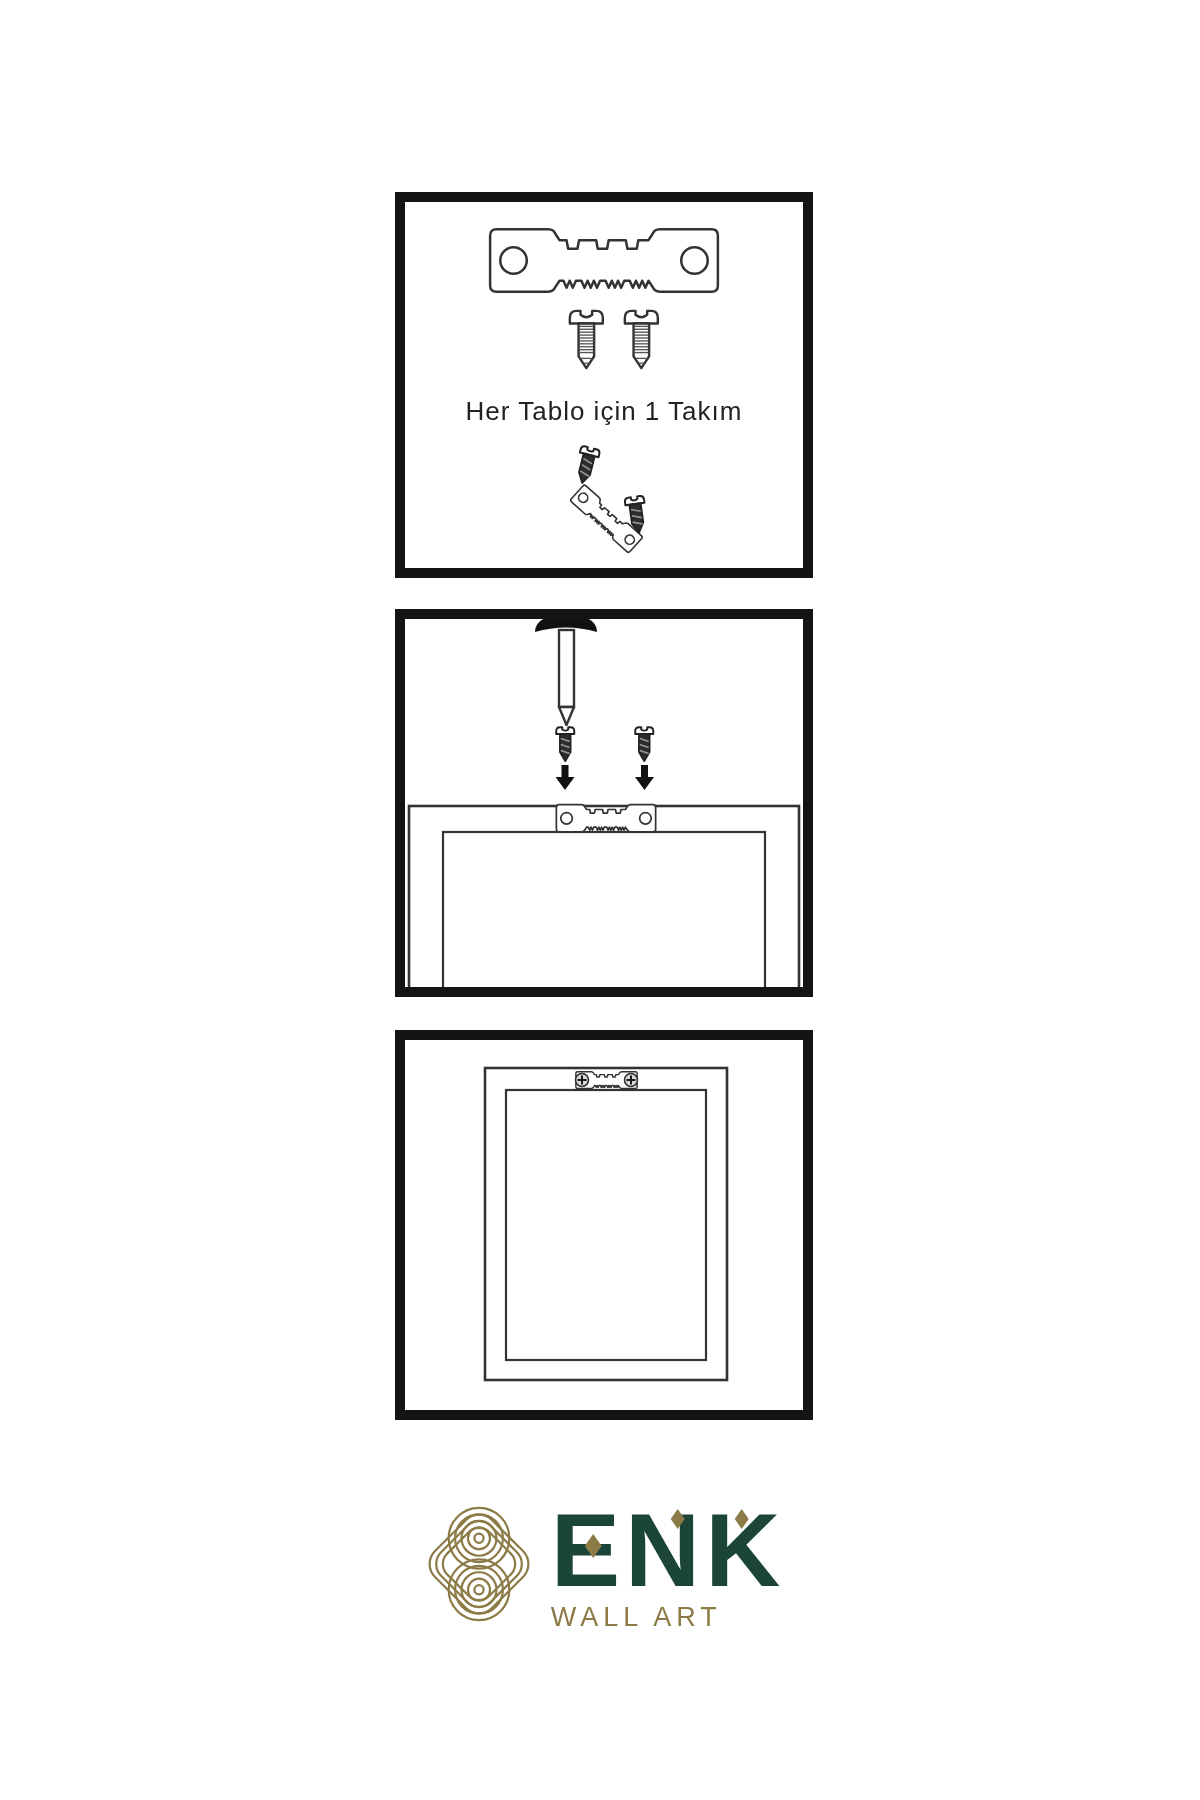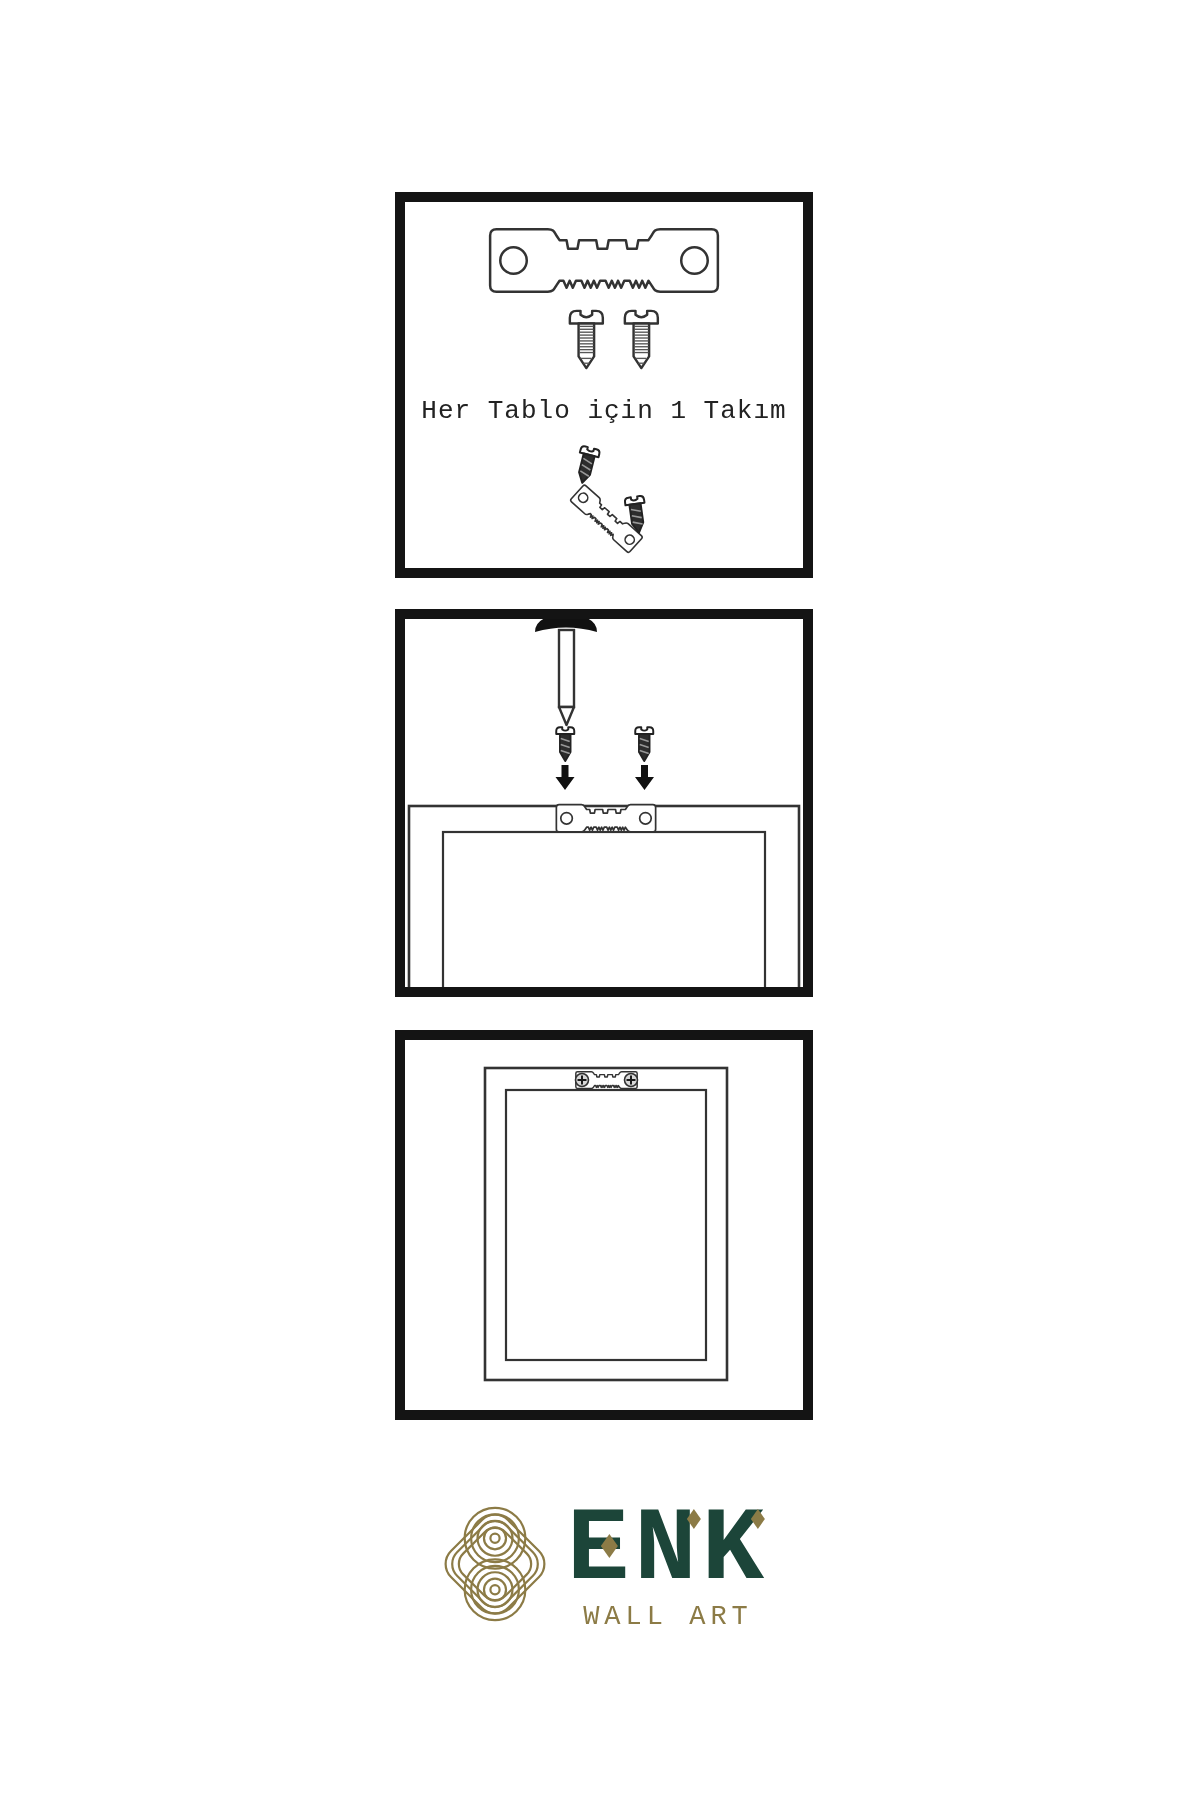--- a/index.html
+++ b/index.html
@@ -1,31 +1,31 @@
 <!DOCTYPE html>
 <html><head>
 <meta charset="utf-8">
 <style>
   html,body{margin:0;padding:0;background:#fff;}
   .page{position:relative;width:1200px;height:1800px;background:#ffffff;overflow:hidden;
-        font-family:Liberation Mono, monospace;}
+        font-family:Liberation Sans, sans-serif;}
   .panel{position:absolute;left:395px;width:398px;border:10px solid #141414;background:#fff;}
   .panel svg{position:absolute;left:0;top:0;display:block;}
   #panel1{top:192px;height:366px;}
   #panel2{top:609px;height:368px;}
   #panel3{top:1030px;height:370px;}
   .caption{position:absolute;left:0;right:0;top:194px;text-align:center;
            font-size:26px;letter-spacing:1px;color:#222;font-weight:400;}
   
   .logo-row{position:absolute;left:0;right:0;top:1492px;display:flex;justify-content:center;
             align-items:flex-start;}
   .knot{width:128px;height:136px;margin-right:8px;margin-top:4px;}
   .logo-text{position:relative;margin-top:16px;width:auto;}
   .brand{font-size:104px;line-height:84px;font-weight:600;color:#1C4539;letter-spacing:5px;}
-  .subtitle{margin-top:10px;font-size:27px;letter-spacing:5px;color:#8C7B46;font-weight:500;text-align:center;}
+  .subtitle{margin-top:10px;font-size:27px;letter-spacing:5px;color:#8C7B46;font-weight:500;}
   .diamond{position:absolute;background:#8C7B46;
            clip-path:polygon(50% 0,100% 50%,50% 100%,0 50%);}
   .d1{left:34px;top:26px;width:17px;height:24px;}
   .d2{left:120px;top:1px;width:14px;height:20px;}
   .d3{left:184px;top:1px;width:14px;height:20px;}
 </style>
 </head>
 <body>
 
 <div class="page">

